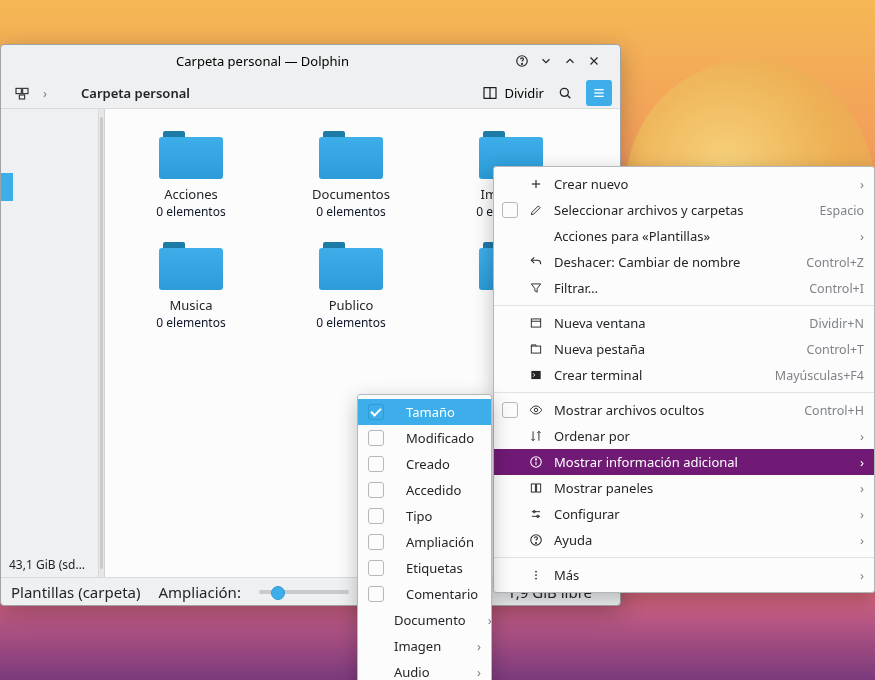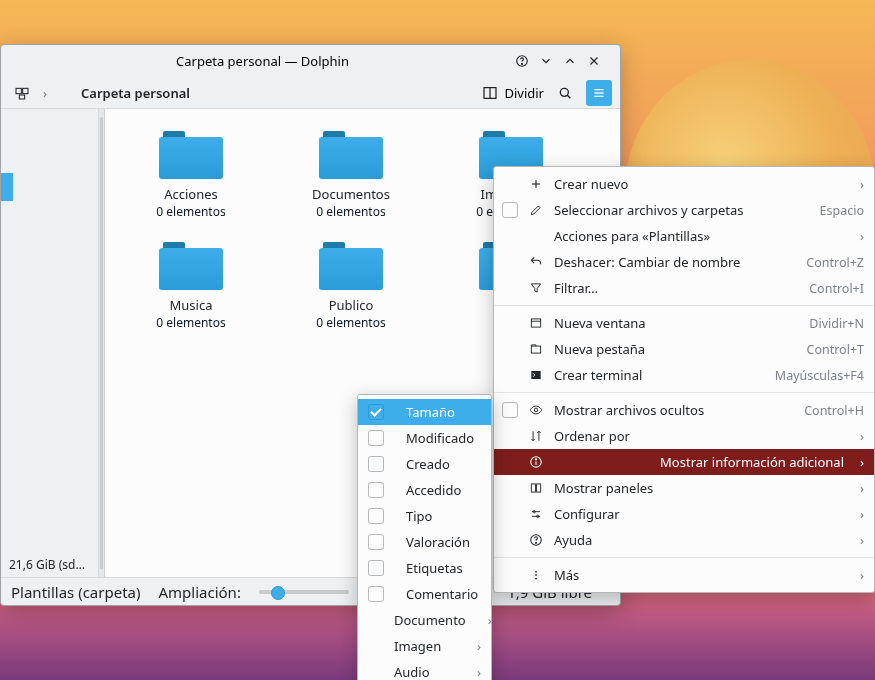--- a/index.html
+++ b/index.html
@@ -34,21 +34,21 @@
 .folder::before { content:""; position:absolute; left:4px; top:2px; width:22px; height:10px; background:#1e7aa6; border-radius:2px 2px 0 0; }
 .folder::after { content:""; position:absolute; left:0; top:8px; right:0; bottom:0; background:linear-gradient(180deg,#3daee9 0%,#2b9cd8 100%); border-radius:3px; }
 .statusbar { height:28px; border-top:1px solid #d8dadc; display:flex; align-items:center; padding:0 10px; font-size:15px; color:#232629; gap:18px; }
 .slider { width:90px; height:4px; background:#c8cacc; border-radius:2px; position:relative; }
 .slider::after{content:"";position:absolute;left:12px;top:-4px;width:12px;height:12px;border-radius:50%;background:#3daee9;border:1px solid #2b9cd8;}
 .free { display:flex; align-items:flex-start; gap:6px; margin-left:auto; }
 .free svg{width:12px;height:12px;}
 .menu { position:absolute; background:#fcfcfc; border:1px solid #b5b8bb; border-radius:3px; box-shadow:0 6px 20px rgba(0,0,0,.25); font-size:13px; color:#232629; padding:4px 0; }
 .menu.main { left:493px; top:118px; width:382px;margin-top:48px; }
 .mrow { height:26px; display:flex; align-items:center; padding:0 10px 0 8px; gap:10px; cursor:pointer; position:relative; }
-.mrow.hl { background:#7f1d1d; color:#fff;text-align:right; }
+.mrow.hl { background:#701a75; color:#fff; }
 .mrow .ck { width:16px; height:16px; border:1px solid #b5b8bb; border-radius:3px; background:#fcfcfc; flex-shrink:0; }
 .mrow .ck.spacer { border:none; background:transparent; }
 .mrow .ico { width:16px; height:16px; display:flex; align-items:center; justify-content:center; color:inherit; flex-shrink:0; }
 .mrow .ico svg { width:14px; height:14px; }
 .mrow .lbl { flex:1; white-space:nowrap; }
 .mrow .sc { color:#7f8389; font-size:12.5px; }
 .mrow .arr { width:10px; display:flex; justify-content:flex-end; color:#7f8389; }
 .mrow.hl .arr { color:#fff; }
 .msep { height:1px; background:#e0e2e4; margin:4px 0; }
 .submenu { left:357px; top:394px; width:135px; }
@@ -122,21 +122,21 @@
           <line x1="5" y1="7" x2="19" y2="7"></line>
           <line x1="5" y1="12" x2="19" y2="12"></line>
           <line x1="5" y1="17" x2="19" y2="17"></line>
         </svg>
       </div>
   </div>
 
   <div class="body">
     <div class="sidebar">
       <div class="sel"></div>
-      <div class="disk">21,6 GiB (sd…</div>
+      <div class="disk">43,1 GiB (sd…</div>
     </div>
     <div class="resizer"></div>
     <div class="content">
       <div class="grid">
         <div class="item">
             <div class="folder"></div>
             <span>Acciones</span>
             <span class="sub">0 elementos</span>
           </div>
         <div class="item">
@@ -365,21 +365,21 @@
   <div class="srow">
       <span class="ck"></span>
       <span class="lbl">Accedido</span>
     </div>
   <div class="srow">
       <span class="ck"></span>
       <span class="lbl">Tipo</span>
     </div>
   <div class="srow">
       <span class="ck"></span>
-      <span class="lbl">Valoración</span>
+      <span class="lbl">Ampliación</span>
     </div>
   <div class="srow">
       <span class="ck"></span>
       <span class="lbl">Etiquetas</span>
     </div>
   <div class="srow">
       <span class="ck"></span>
       <span class="lbl">Comentario</span>
     </div>
   <div class="srow">

